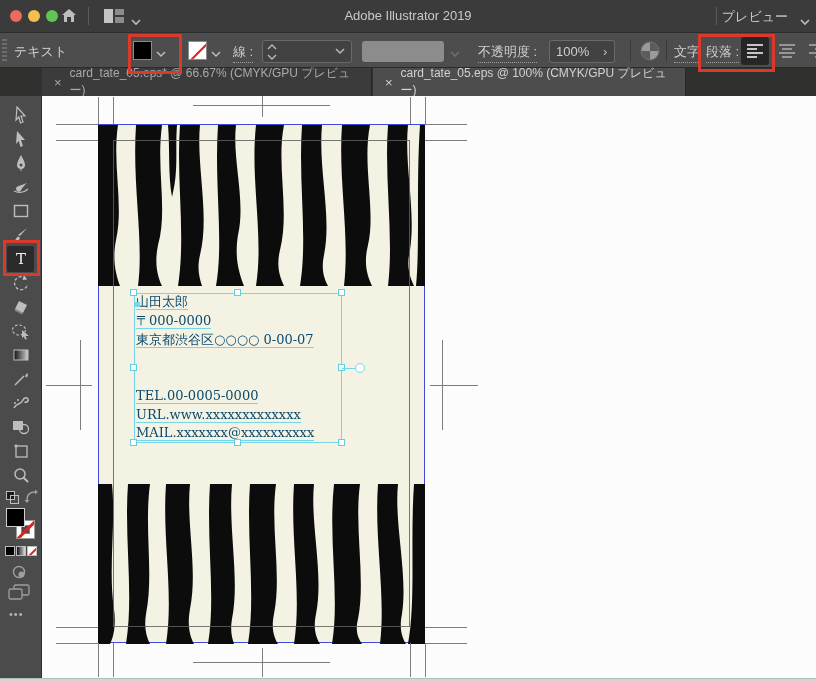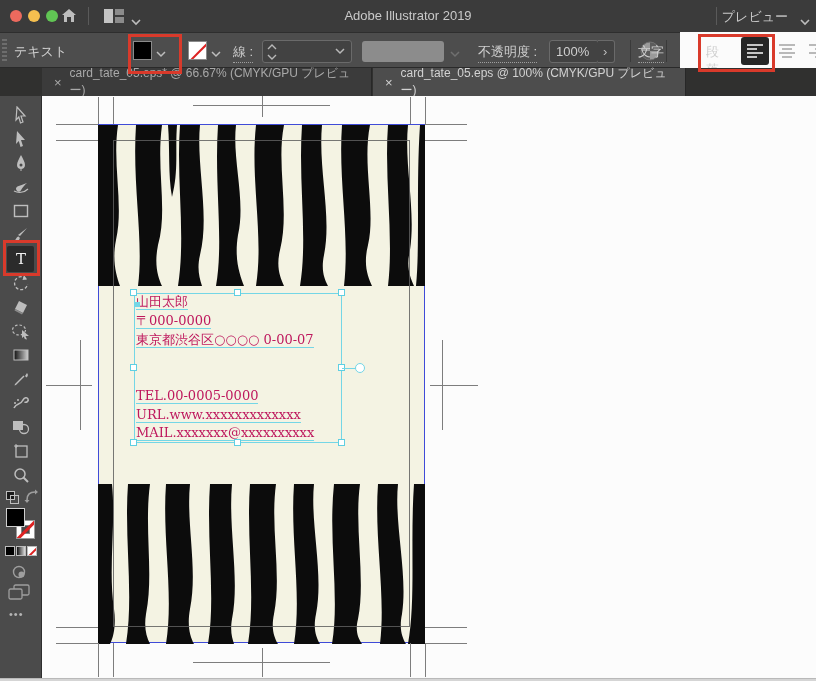--- a/index.html
+++ b/index.html
@@ -12,21 +12,21 @@
   #titlebar { left:0; top:0; width:816px; height:32px; background:#3b3b3b; }
   .tl { width:12px; height:12px; border-radius:50%; top:10px; }
   #tl-red   { left:10px; background:#ec6a5e; }
   #tl-yellow{ left:28px; background:#f5bf4f; }
   #tl-green { left:46px; background:#61c554; }
   .tbar-sep { width:1px; background:#5a5a5a; }
   #win-title { left:0; top:8px; width:100%; text-align:center; color:#c9c9c9; font-size:13px; }
   #menu-right { right:28px; top:8px; color:#c9c9c9; font-size:13px; }
 
   
-  #controlbar { left:0; top:32px; width:680px; height:36px; background:#4d4d4d;
+  #controlbar { left:0; top:32px; width:816px; height:36px; background:#4d4d4d;
     border-top:1px solid #2e2e2e; border-bottom:1px solid #2a2a2a; color:#cfcfcf; font-size:13px; }
   .grip { left:2px; top:6px; width:5px; height:24px;
     background:repeating-linear-gradient(to bottom,#6d6d6d 0 2px,#4d4d4d 2px 4px); }
   .cb-label { top:10px; }
   .dotted { border-bottom:1px dotted #9f9f9f; padding-bottom:1px; }
   .swatch { width:19px; height:19px; top:8px; border:1px solid #8a8a8a; background:#fff; }
   .none-slash { position:absolute; left:-1px; top:8px; width:24px; height:2px;
     background:#d22; transform:rotate(-45deg); transform-origin:center; }
   .chev { top:13px; width:10px; height:8px; }
   .field { height:23px; top:7px; border:1px solid #6a6a6a; border-radius:3px; background:#424242; }
@@ -49,21 +49,21 @@
 
   
   #canvas { left:42px; top:96px; width:774px; height:581px; background:#fcfcfc; overflow:hidden; }
   #card { left:56px; top:28px; width:327px; height:519px; background:#f4f3e3; border:1px solid #3f4bd8; }
   #trimrect { left:71px; top:44px; width:297px; height:487px; border:1px solid rgba(95,95,95,.85); z-index:5; }
   .mark { background:#7d7d7d; z-index:4; }
   .zebra { left:-1px; width:327px; }
 
   
   #textblock { left:94px; top:197px; z-index:6; font-family:"DejaVu Serif","Liberation Serif",serif;
-    font-size:13px; color:#be185d; }
+    font-size:13px; color:#0c4a6e; }
   .tline { height:18.75px; line-height:18.75px; white-space:nowrap; }
   .tline span { border-bottom:1px solid #74d6e6; }
   #selbox { left:92px; top:197px; width:208px; height:150px; border:1px solid #74d6e6; z-index:7; }
   .handle { width:7px; height:7px; background:#fff; border:1px solid #5fcfe2; z-index:8; }
   #inport { left:93px; top:206px; width:5px; height:5px; background:#74d6e6; z-index:8; }
   #widget-line { left:300px; top:272px; width:14px; height:1px; background:#74d6e6; z-index:8; }
   #widget-circle { left:313px; top:267px; width:10px; height:10px; border:1px solid #74d6e6;
     border-radius:50%; background:#fff; z-index:8; }
 
   
@@ -154,21 +154,21 @@
     <span class="abs" style="left:640px;top:8px">
       <svg width="20" height="20" viewBox="0 0 20 20">
           <circle cx="10" cy="10" r="9" fill="#9a9a9a"></circle>
           <path d="M10 1 A9 9 0 0 1 19 10 L10 10 Z" fill="#5c5c5c"></path>
           <path d="M10 19 A9 9 0 0 1 1 10 L10 10 Z" fill="#5c5c5c"></path>
           <circle cx="10" cy="10" r="9" fill="none" stroke="#6f6f6f"></circle>
         </svg>
     </span>
     <div class="abs cb-sep" style="left:666px"></div>
 
-    <span class="abs cb-label dotted" style="left:638px">文字</span>
+    <span class="abs cb-label dotted" style="left:674px">文字</span>
     <span class="abs cb-label dotted" style="left:706px">段落 :</span>
 
     <div class="abs alignbtn sel" style="left:741px">
       <svg style="margin:7px 0 0 6px" width="16" height="14" viewBox="0 0 16 14">
           <g stroke="#f0f0f0" stroke-width="1.6">
             <line x1="0" y1="1" x2="16" y2="1"></line>
             <line x1="0" y1="5" x2="10" y2="5"></line>
             <line x1="0" y1="9" x2="16" y2="9"></line>
             <line x1="0" y1="13" x2="10" y2="13"></line>
           </g>

